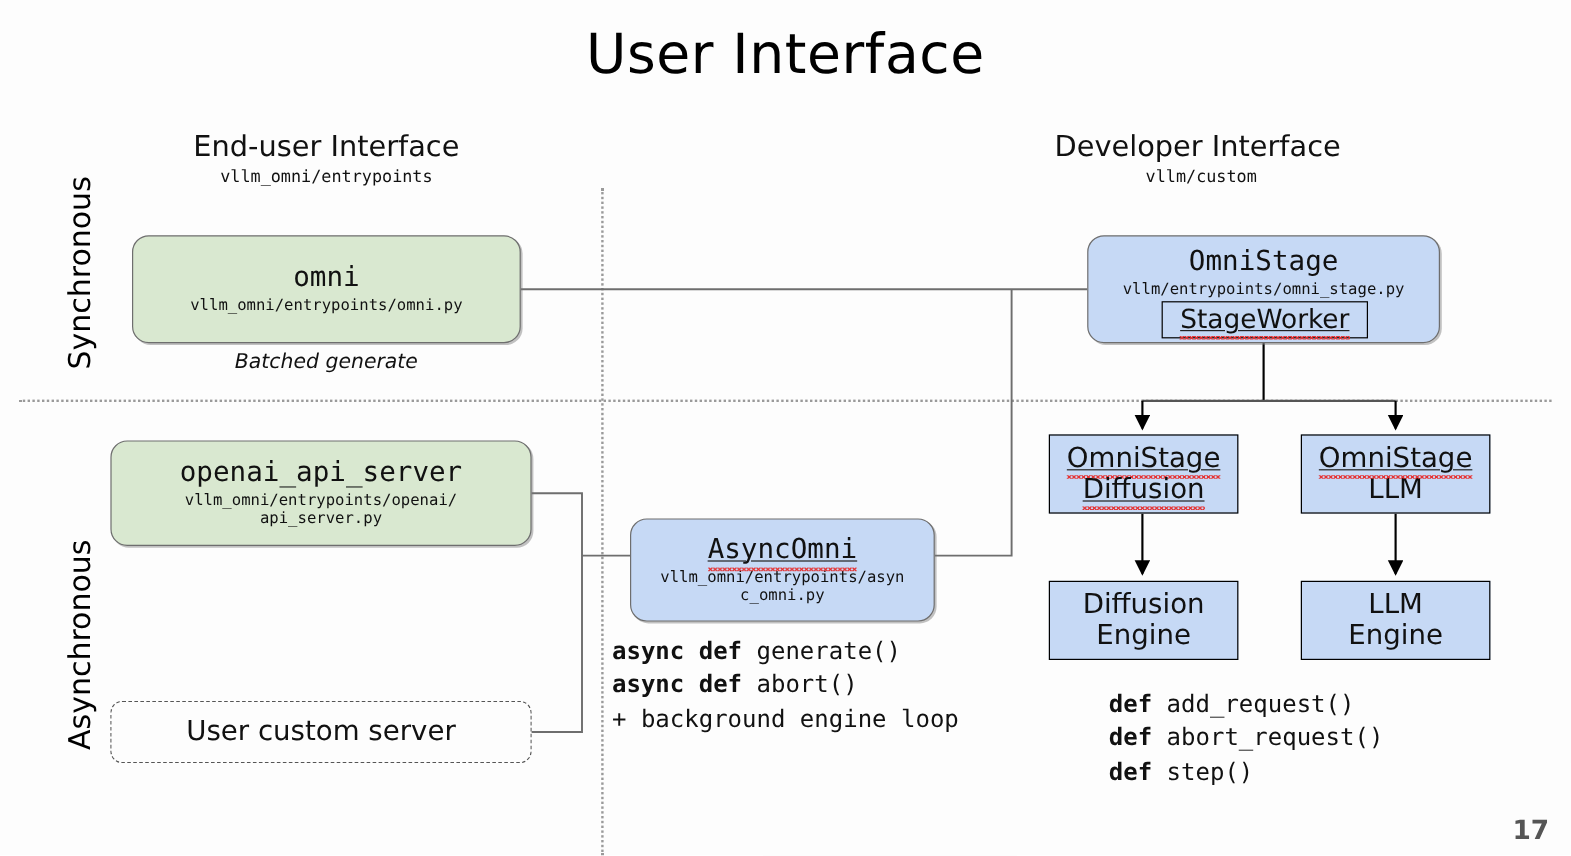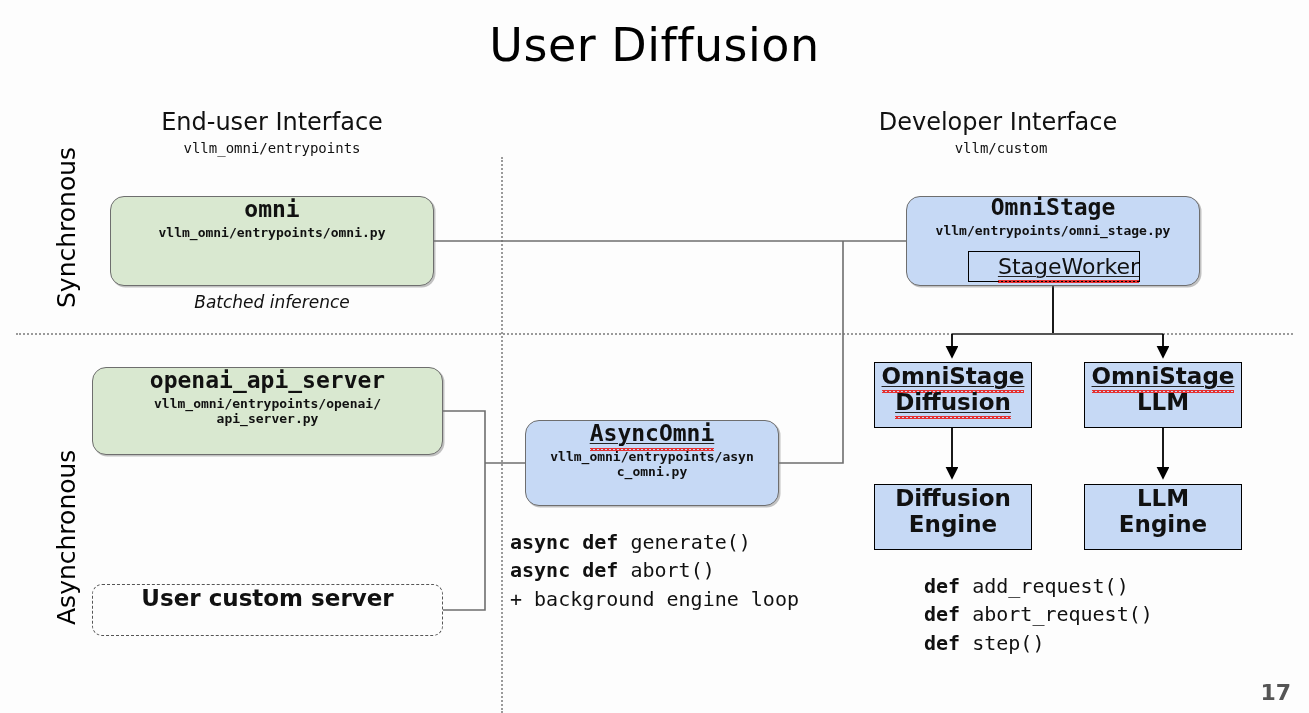--- a/index.html
+++ b/index.html
@@ -69,23 +69,23 @@
     width: 0;
   }
 
   
   .node {
     position: absolute;
     box-sizing: border-box;
     display: flex;
     flex-direction: column;
     align-items: center;
+    justify-content: center;
     text-align: center;
     color: #111;
-    font-weight: bold;
   }
   .node.green {
     background: #d9e8d0;
     border: 1.5px solid #6e6e6e;
     border-radius: 14px;
     box-shadow: 1.5px 1.5px 0 rgba(120,120,120,0.45);
   }
   .node.blue {
     background: #c6d9f5;
     border: 1.5px solid #6e6e6e;
@@ -143,21 +143,21 @@
   }
 
   
   #stage-worker-box {
     position: absolute;
     box-sizing: border-box;
     background: #c6d9f5;
     border: 1.6px solid #000;
     display: flex;
     align-items: center;
-    justify-content: flex-end;
+    justify-content: center;
     font-family: "DejaVu Sans", sans-serif;
     font-size: 22px;
     color: #111;
   }
 
   
   .caption {
     position: absolute;
     font-style: italic;
     font-size: 17px;
@@ -195,21 +195,21 @@
     font-weight: bold;
     color: #555;
     font-family: "DejaVu Sans", sans-serif;
   }
 </style>
 </head>
 <body>
 
 <div id="slide">
 
-  <div id="slide-title">User Diffusion</div>
+  <div id="slide-title">User Interface</div>
 
   <div class="col-heading" style="left:132px; top:108px; width:280px;">End-user Interface</div>
   <div class="col-sub" style="left:132px; top:140px; width:280px;">vllm_omni/entrypoints</div>
 
   <div class="col-heading" style="left:728px; top:108px; width:540px;">Developer Interface</div>
   <div class="col-sub" style="left:731px; top:140px; width:540px;">vllm/custom</div>
 
   <div class="side-label" style="left:52px; top:308px; transform:rotate(-90deg);">Synchronous</div>
   <div class="side-label" style="left:52px; top:625px; transform:rotate(-90deg);">Asynchronous</div>
 
@@ -237,42 +237,42 @@
 
     <path d="M952,428 L952,478" stroke="#000" stroke-width="1.8" fill="none" marker-end="url(#arrow)"></path>
 
     <path d="M1163,428 L1163,478" stroke="#000" stroke-width="1.8" fill="none" marker-end="url(#arrow)"></path>
   </svg>
 
   <div class="node green" style="left:110px; top:196px; width:324px; height:90px;">
     <div class="n-title">omni</div>
     <div class="n-path">vllm_omni/entrypoints/omni.py</div>
   </div>
-  <div class="caption" style="left:110px; top:292px; width:324px; text-align:center;">Batched inference</div>
+  <div class="caption" style="left:110px; top:292px; width:324px; text-align:center;">Batched generate</div>
 
   <div class="node blue" style="left:906px; top:196px; width:294px; height:90px;">
     <div class="n-title" style="margin-top:-2px;">OmniStage</div>
     <div class="n-path">vllm/entrypoints/omni_stage.py</div>
     <div style="height:24px;"></div>
   </div>
   <div id="stage-worker-box" style="left:968px; top:251px; width:172px; height:31px;">
     <span class="squiggle">StageWorker</span>
   </div>
 
   <div class="node green" style="left:92px; top:367px; width:351px; height:88px;">
     <div class="n-title">openai_api_server</div>
     <div class="n-path">vllm_omni/entrypoints/openai/
 api_server.py</div>
   </div>
 
   <div class="node dashed" style="left:92px; top:584px; width:351px; height:52px;">
     <div class="n-plain">User custom server</div>
   </div>
 
-  <div class="node blue" style="left:525px; top:420px; width:254px; height:86px;">
+  <div class="node blue" style="left:525px; top:432px; width:254px; height:86px;">
     <div class="n-title">
       <span class="squiggle">AsyncOmni</span>
     </div>
     <div class="n-path">vllm_omni/entrypoints/asyn
 c_omni.py</div>
   </div>
 
   <div class="node blue-sq" style="left:874px; top:362px; width:158px; height:66px;">
     <div class="n-plain">
       <span class="squiggle">OmniStage</span>

